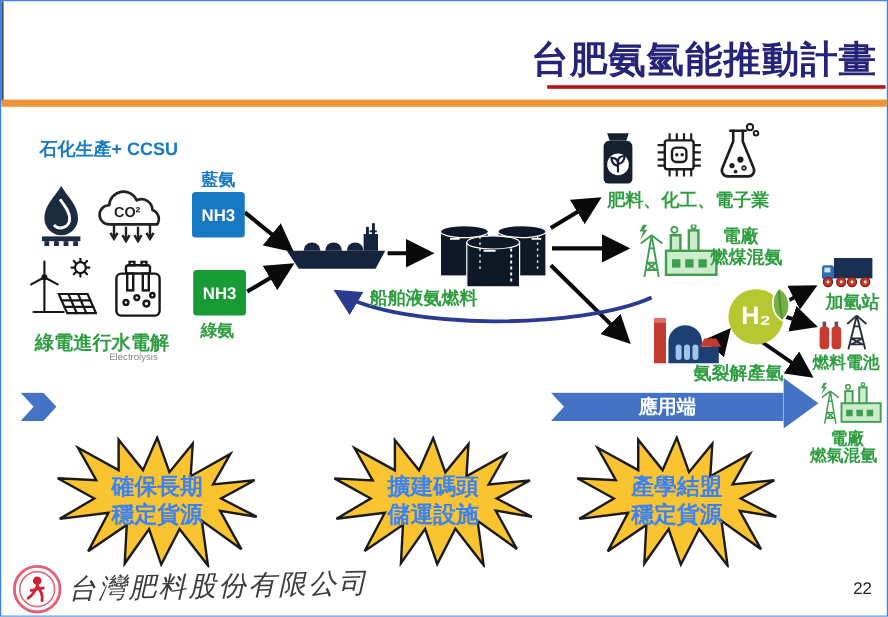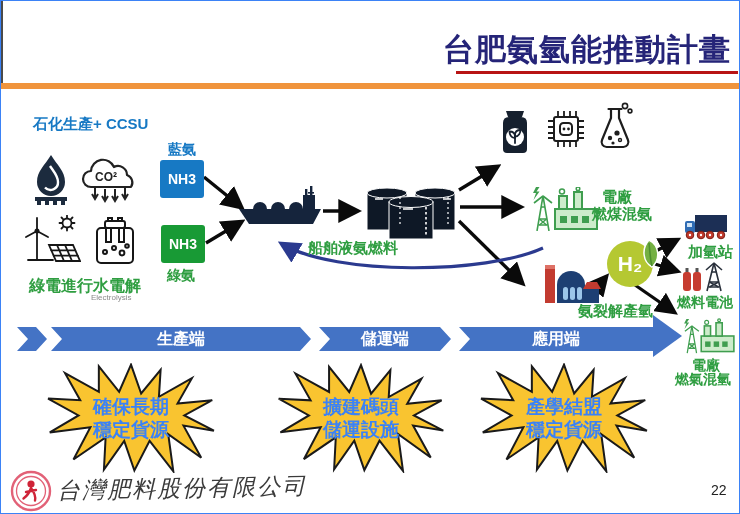--- a/index.html
+++ b/index.html
@@ -197,20 +197,21 @@
     <path d="M13 7 V16 L4 38 a5 5 0 0 0 4.6 7 H25.4 a5 5 0 0 0 4.6 -7 L21 16 V7" fill="#fff" stroke="#1d1d1d" stroke-width="2.2" stroke-linecap="round"></path>
     <path d="M10.5 7 H23.5" stroke="#1d1d1d" stroke-width="2.2" stroke-linecap="round"></path>
     <circle cx="12" cy="36" r="2.2" fill="#1d1d1d"></circle>
     <circle cx="19" cy="31" r="2.6" fill="#1d1d1d"></circle>
     <circle cx="15" cy="41" r="1.6" fill="#1d1d1d"></circle>
     <circle cx="22" cy="38" r="1.5" fill="none" stroke="#1d1d1d" stroke-width="1.4"></circle>
     <circle cx="27" cy="4" r="2.6" fill="none" stroke="#1d1d1d" stroke-width="1.6"></circle>
     <circle cx="32" cy="9" r="1.9" fill="none" stroke="#1d1d1d" stroke-width="1.6"></circle>
   </svg>
 
+  <div class="abs glabel" style="left:505px;top:157px;font-size:15px;">肥料、化工、電子業</div>
 
   <svg class="abs" style="left:528px;top:186px;" width="72" height="44" viewBox="0 0 72 44">
     <g stroke="#3f9e4f" stroke-width="1.6" fill="none">
       <path d="M8 44 L14 9 L20 44"></path>
       <path d="M10.5 32 H17.5 M9.5 38 H18.5 M12 20 H16"></path>
       <path d="M10.5 32 L17.5 38 M17.5 32 L10.5 38"></path>
       <path d="M14 9 L5 16 M14 9 L23 16"></path>
     </g>
     <path d="M7 0 l-3 6 h3 l-2.5 7 l6 -8.5 h-3 l3 -4.5 z" fill="#3f9e4f"></path>
     <g stroke="#3f9e4f" stroke-width="2" fill="#cdeccb">
@@ -293,22 +294,20 @@
     <circle cx="33" cy="4.5" r="2.5" fill="none" stroke="#3f9e4f" stroke-width="1.5"></circle>
     <circle cx="49" cy="1.8" r="1.8" fill="none" stroke="#3f9e4f" stroke-width="1.5"></circle>
     <rect x="31" y="29" width="7" height="7" fill="#3f9e4f"></rect>
     <rect x="42" y="29" width="7" height="7" fill="#3f9e4f"></rect>
     <rect x="53" y="29" width="7" height="7" fill="#3f9e4f"></rect>
   </svg>
   <div class="abs glabel" style="left:691px;top:356px;font-size:14px;">電廠</div>
   <div class="abs glabel" style="left:674px;top:370px;font-size:14px;">燃氣混氫</div>
 
   <div class="abs banner-start"></div>
-  <div class="abs banner-seg" style="left:50px;width:260px;">生產端</div>
-  <div class="abs banner-seg" style="left:318px;width:132px;">儲運端</div>
   <div class="abs banner-seg" style="left:458px;width:194px;clip-path:polygon(0 0,100% 0,100% 100%,0 100%,11px 50%);">應用端</div>
 
   <svg class="abs" style="left:44px;top:362px;" width="172" height="110" viewBox="0 0 200 130">
     <polygon points="100,2 112,36 135,8 133,40 172,18 155,48 196,44 163,62 198,80 162,74 183,112 144,84 150,128 122,92 104,127 92,92 68,126 70,88 32,114 52,76 4,82 38,62 2,42 40,44 22,12 62,34 62,4 86,34" fill="#f9c430" stroke="#1a1a1a" stroke-width="2" vector-effect="non-scaling-stroke" stroke-linejoin="miter"></polygon>
   </svg>
   <div class="abs star-text" style="left:130px;top:417px;">
     <div>確保長期</div>
     <div>穩定貨源</div>
   </div>
 

